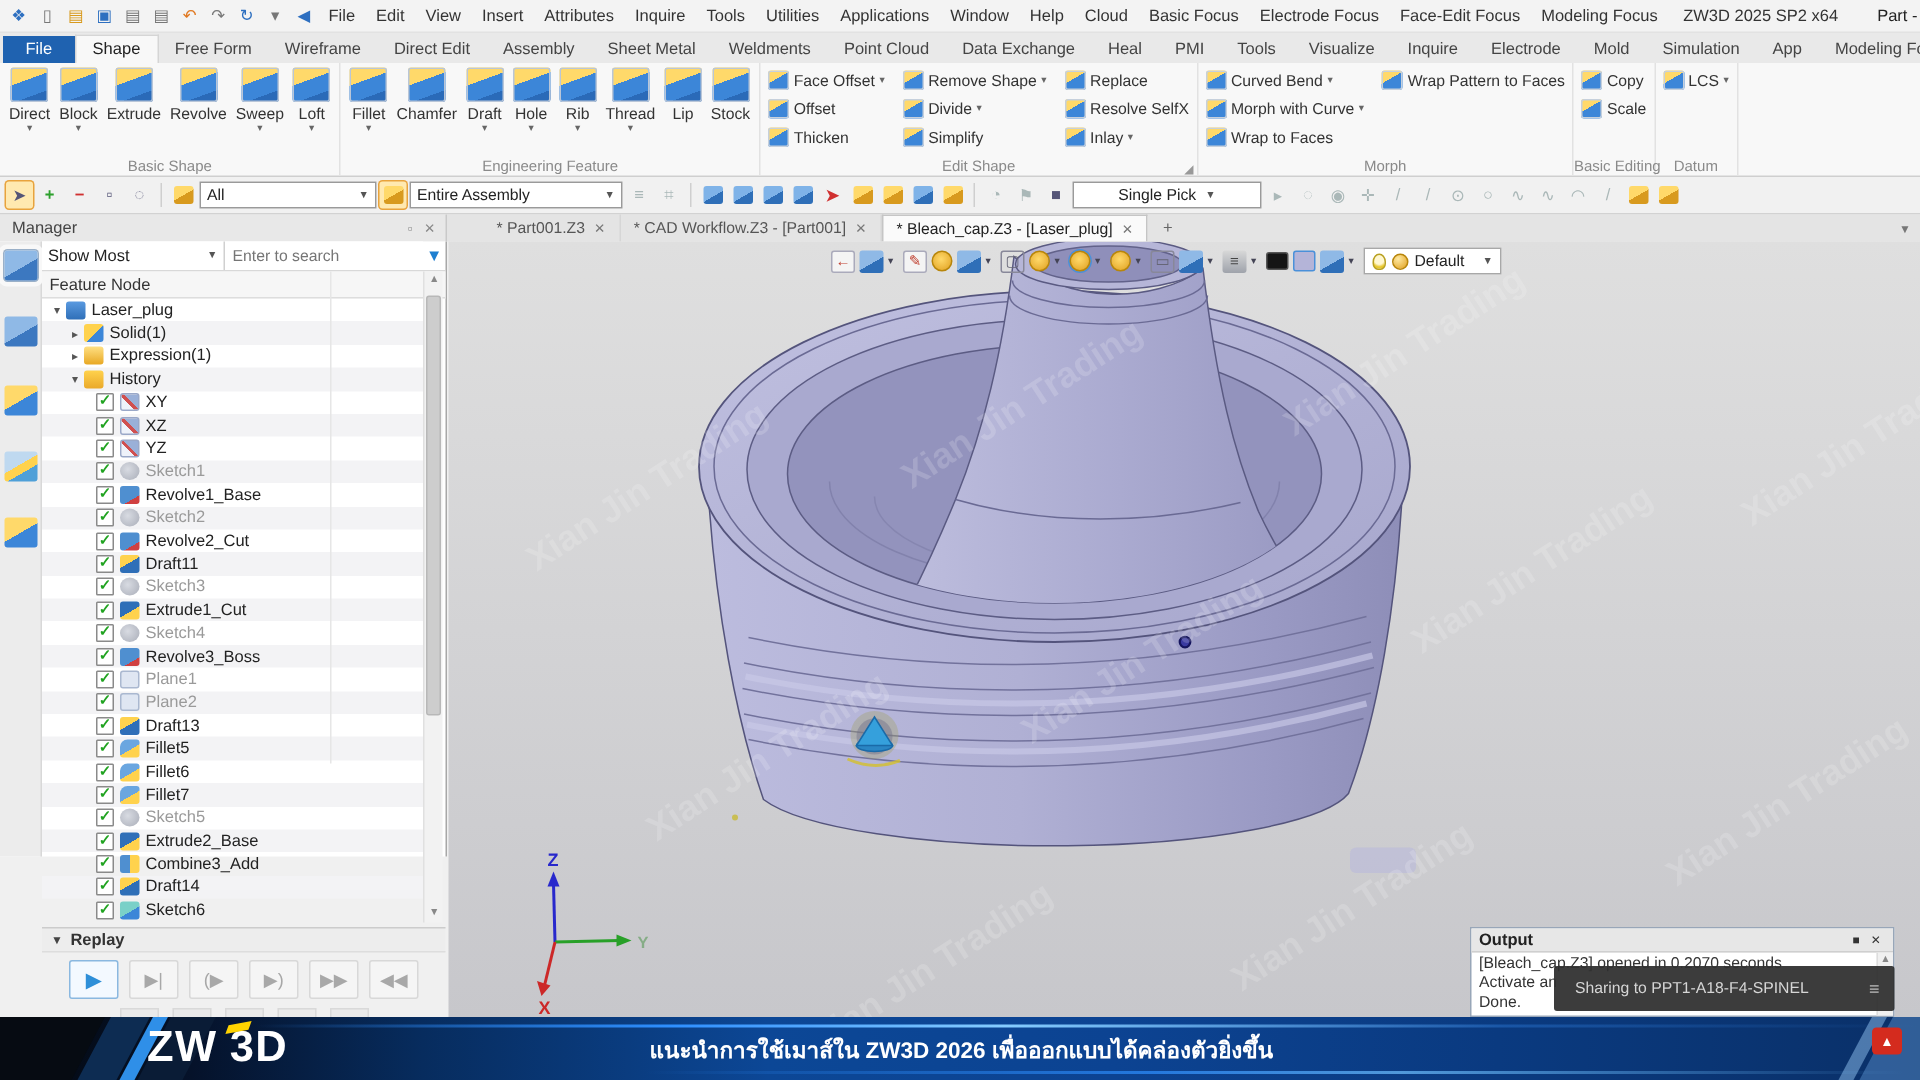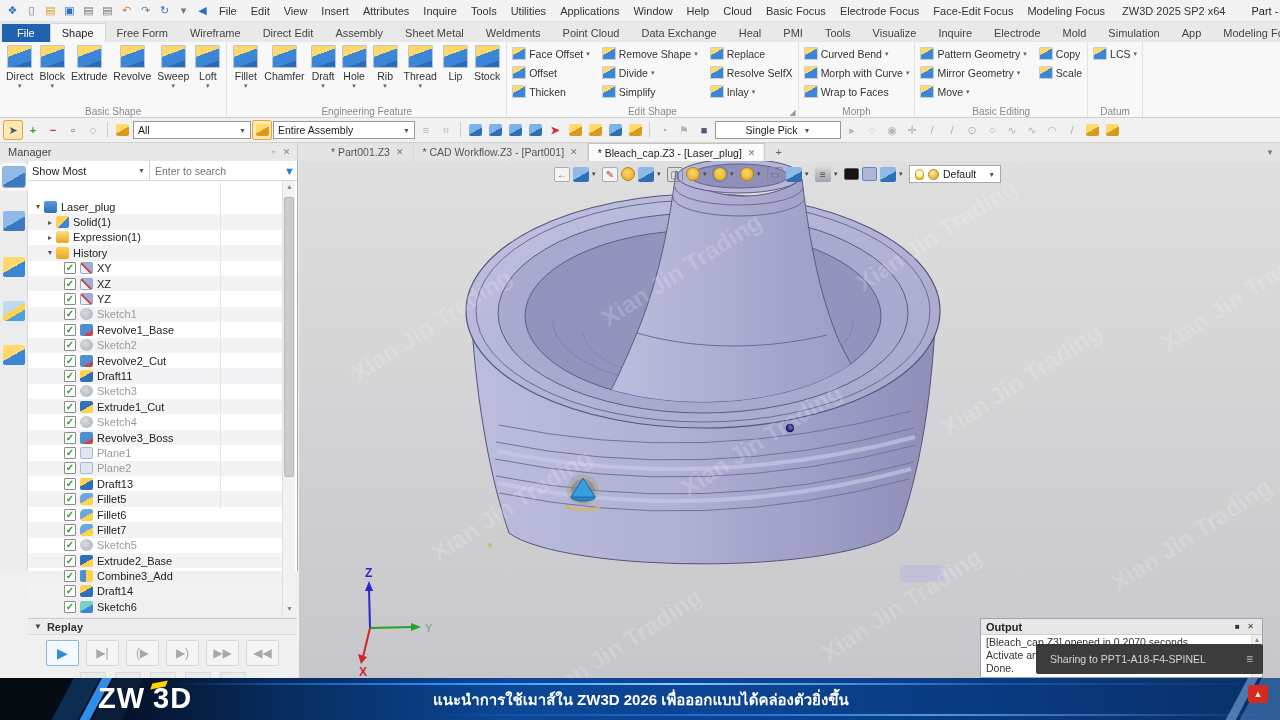--- a/index.html
+++ b/index.html
@@ -335,42 +335,31 @@
             <div class="rsmall">
               <span class="ric-sm"></span>
               <span class="rlabel">Morph with Curve</span>
               <span class="rcaret">▾</span>
             </div>
             <div class="rsmall">
               <span class="ric-sm"></span>
               <span class="rlabel">Wrap to Faces</span>
             </div>
           </div>
+          <div class="rcol">
+            <div class="rsmall">
+              <span class="ric-sm"></span>
+              <span class="rlabel">Wrap Pattern to Faces</span>
+            </div>
+          </div>
         </div>
         <div class="rgroup-label">Morph</div>
       </div>
       <div class="rgroup">
         <div class="rcols">
-          <div class="rcol">
-            <div class="rsmall">
-              <span class="ric-sm"></span>
-              <span class="rlabel">Pattern Geometry</span>
-              <span class="rcaret">▾</span>
-            </div>
-            <div class="rsmall">
-              <span class="ric-sm"></span>
-              <span class="rlabel">Mirror Geometry</span>
-              <span class="rcaret">▾</span>
-            </div>
-            <div class="rsmall">
-              <span class="ric-sm"></span>
-              <span class="rlabel">Move</span>
-              <span class="rcaret">▾</span>
-            </div>
-          </div>
           <div class="rcol">
             <div class="rsmall">
               <span class="ric-sm"></span>
               <span class="rlabel">Copy</span>
             </div>
             <div class="rsmall">
               <span class="ric-sm"></span>
               <span class="rlabel">Scale</span>
             </div>
           </div>
@@ -502,20 +491,23 @@
       </div>
     <div class="lcontent">
       <div class="lfilter">
         <span class="lsel">
             <span>Show Most</span>
             <span class="ca">▼</span>
           </span>
         <input class="lsearch" placeholder="Enter to search" style="">
         <span class="lfunnel">▼</span>
       </div>
+      <div class="lheader">
+          <span>Feature Node</span>
+        </div>
       <div class="col-div"></div>
       <div class="ltree" id="ltree">
           <div class="trow" style="padding-left: 4px;">
             <span class="texp">▾</span>
             <span class="tico ti-asm"></span>
             <span class="tlabel">Laser_plug</span>
           </div>
           <div class="trow alt" style="padding-left: 16px;">
             <span class="texp">▸</span>
             <span class="tico ti-solid"></span>

